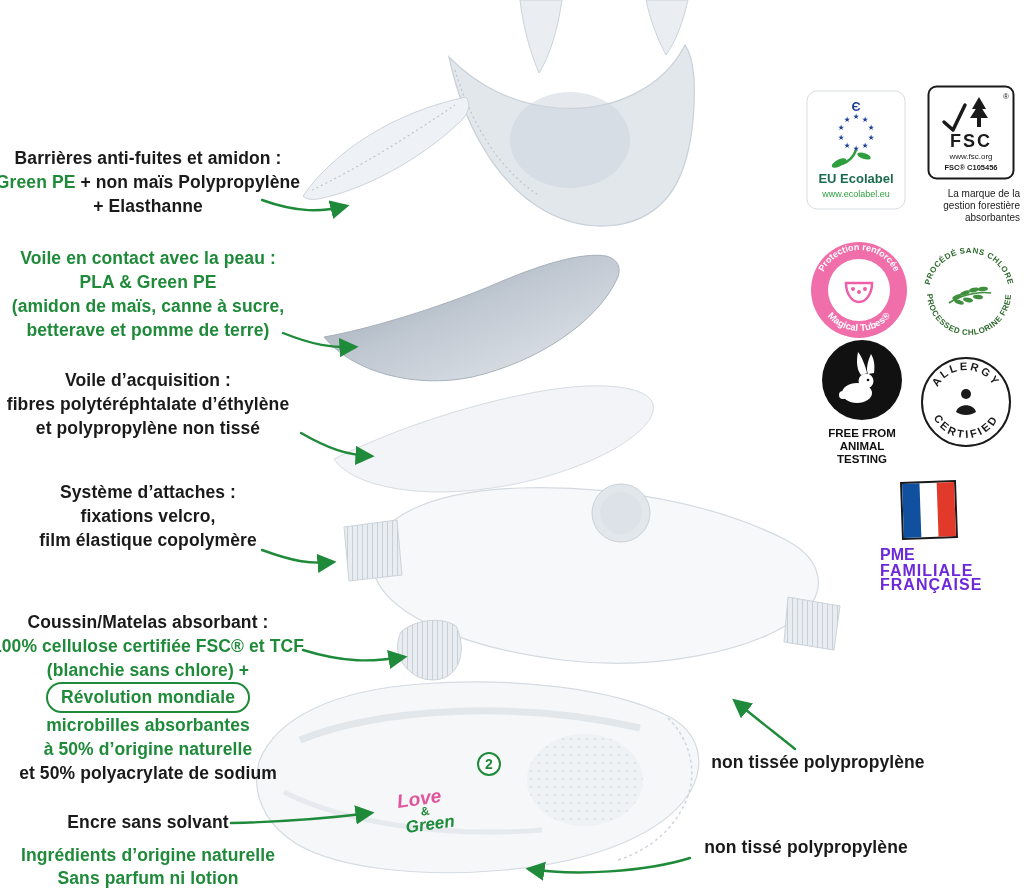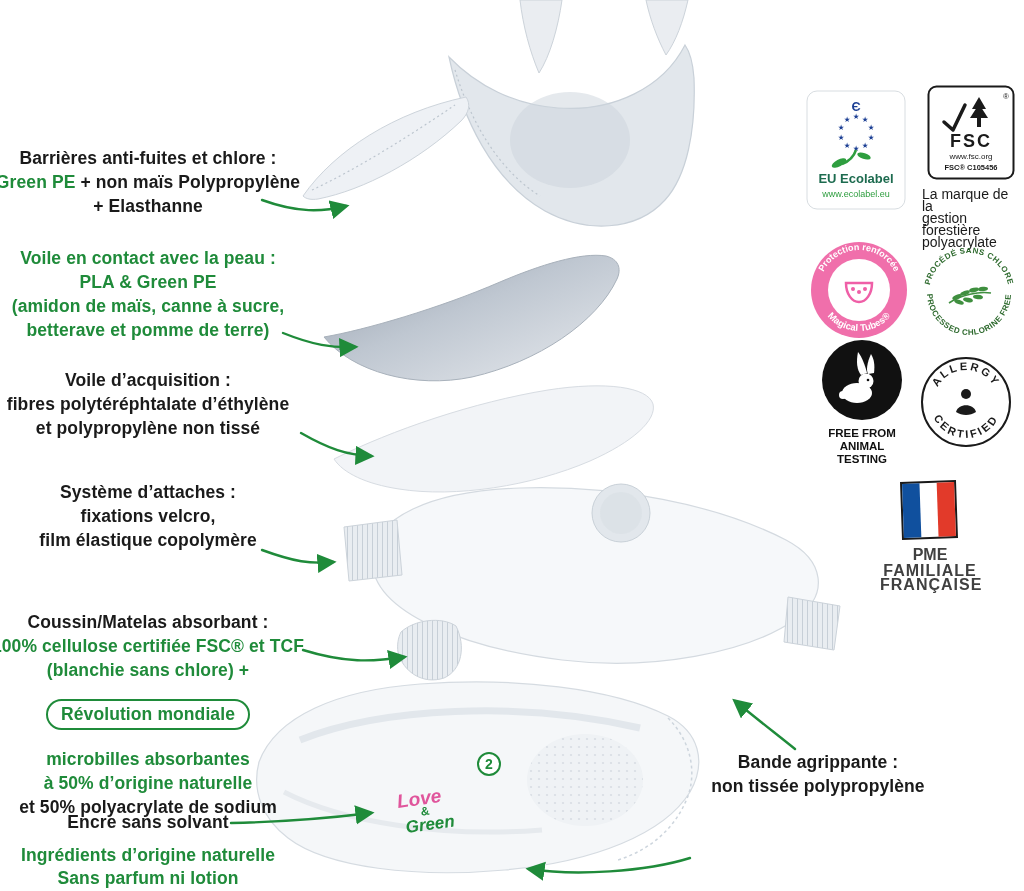--- a/index.html
+++ b/index.html
@@ -8,25 +8,25 @@
     font-family:"Liberation Sans",sans-serif;overflow:hidden;color:#1a1a1a;
   }
   #scene{position:absolute;left:0;top:0}
   .label{
     position:absolute;text-align:center;font-size:17.5px;line-height:24px;
     font-weight:bold;white-space:nowrap;letter-spacing:.1px;color:#1a1a1a;
   }
   .label .green,.label.green-all{color:#1f8b3a}
   .pill{
     display:inline-block;border:2px solid #1f8b3a;border-radius:17px;
-    padding:0 13px;line-height:27px;color:#1f8b3a;background:#fff;margin:17px 0;
+    padding:0 13px;line-height:27px;color:#1f8b3a;background:#fff;margin:0 0;
   }
   .logo{position:absolute}
-  .fsc-caption{position:absolute;text-align:left;font-size:14px;line-height:12px;color:#1a1a1a}
-  .pme-text{position:absolute;text-align:center;font-weight:bold;color:#404040}
+  .fsc-caption{position:absolute;text-align:right;font-size:10px;line-height:12px;color:#1a1a1a}
+  .pme-text{position:absolute;text-align:left;font-weight:bold;color:#6d28d9}
   .pme-line1{font-size:16px;line-height:18px}
   .pme-line2{font-size:16px;line-height:14px;letter-spacing:1px}
 </style>
 </head>
 <body>
 
 <svg id="scene" viewBox="0 0 1024 891" width="1024" height="891">
   <defs>
     <marker id="ah" markerWidth="9" markerHeight="9" refX="6.5" refY="4" orient="auto">
       <path d="M0,0 L8,4 L0,8 Z" fill="#1f8b3a"></path>
@@ -101,21 +101,21 @@
     <path d="M301,433 C329,449 347,455 371,456" marker-end="url(#ah)"></path>
     <path d="M262,550 C295,562 310,564 333,562" marker-end="url(#ah)"></path>
     <path d="M303,650 C345,663 372,662 404,657" marker-end="url(#ah)"></path>
     <path d="M231,823 C280,822 330,818 371,813" marker-end="url(#ah)"></path>
     <path d="M795,749 C775,733 752,715 735,701" marker-end="url(#ah)"></path>
     <path d="M690,858 C645,872 575,876 529,869" marker-end="url(#ah)"></path>
   </g>
 </svg>
 
 <div class="label" style="left:-12px;top:146px;width:320px">
-  <div><span>Barrières anti-fuites et chlore :</span></div>
+  <div><span>Barrières anti-fuites et amidon :</span></div>
   <div><span class="green">Green PE</span><span> + non maïs Polypropylène</span></div>
   <div><span>+ Elasthanne</span></div>
 </div>
 
 <div class="label green-all" style="left:-12px;top:246px;width:320px">
   <div>Voile en contact avec la peau :</div>
   <div>PLA &amp; Green PE</div>
   <div>(amidon de maïs, canne à sucre,</div>
   <div>betterave et pomme de terre)</div>
 </div>
@@ -145,25 +145,25 @@
 <div class="label" style="left:-12px;top:810px;width:320px">
   <div>Encre sans solvant</div>
 </div>
 
 <div class="label green-all" style="left:-12px;top:844px;width:320px;line-height:23px">
   <div>Ingrédients d’origine naturelle</div>
   <div>Sans parfum ni lotion</div>
 </div>
 
 <div class="label" style="left:698px;top:750px;width:240px">
-  <div>Bande agrippante :</div>
   <div>non tissée polypropylène</div>
 </div>
 
 <div class="label" style="left:626px;top:835px;width:360px">
+  <div>non tissé polypropylène</div>
 </div>
 
 <div class="logo" style="left:806px;top:90px">
   <svg viewBox="0 0 100 120" width="100" height="120">
     <rect x="1" y="1" width="98" height="118" rx="10" fill="#ffffff" stroke="#d8dde1"></rect>
     <text x="50" y="21" text-anchor="middle" font-size="13" font-weight="bold" fill="#1c3f94">Є</text>
     <g fill="#1c3f94" font-size="7.5" text-anchor="middle">
       <text x="50" y="29">★</text>
       <text x="59" y="32">★</text>
       <text x="65" y="40">★</text>
@@ -196,21 +196,21 @@
       <rect x="50" y="33" width="4" height="9" fill="#1a1a1a"></rect>
     </g>
     <text x="44" y="62" text-anchor="middle" font-size="18" font-weight="bold" letter-spacing="2" fill="#1a1a1a">FSC</text>
     <text x="44" y="74" text-anchor="middle" font-size="8" fill="#1a1a1a">www.fsc.org</text>
     <text x="44" y="85" text-anchor="middle" font-size="7.5" font-weight="bold" fill="#1a1a1a">FSC® C105456</text>
   </svg>
 </div>
 <div class="fsc-caption" style="left:922px;top:188px;width:98px">
   <div>La marque de la</div>
   <div>gestion forestière</div>
-  <div>polyacrylate</div>
+  <div>absorbantes</div>
 </div>
 
 <div class="logo" style="left:810px;top:241px">
   <svg viewBox="0 0 98 98" width="98" height="98">
     <defs>
       <path id="mtTop" d="M 9,49 A 40,40 0 0 1 89,49"></path>
       <path id="mtBot" d="M 8,49 A 41,41 0 0 0 90,49"></path>
     </defs>
     <circle cx="49" cy="49" r="48" fill="#f06fab"></circle>
     <circle cx="49" cy="49" r="31" fill="#ffffff"></circle>

